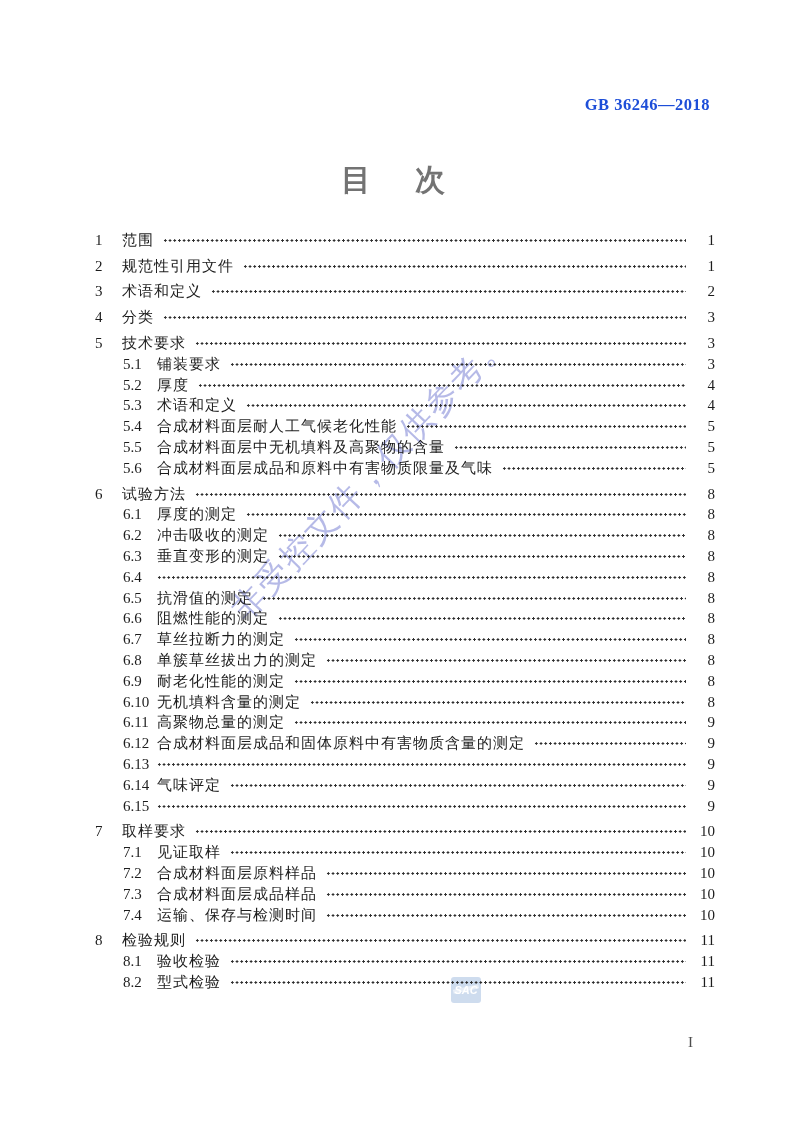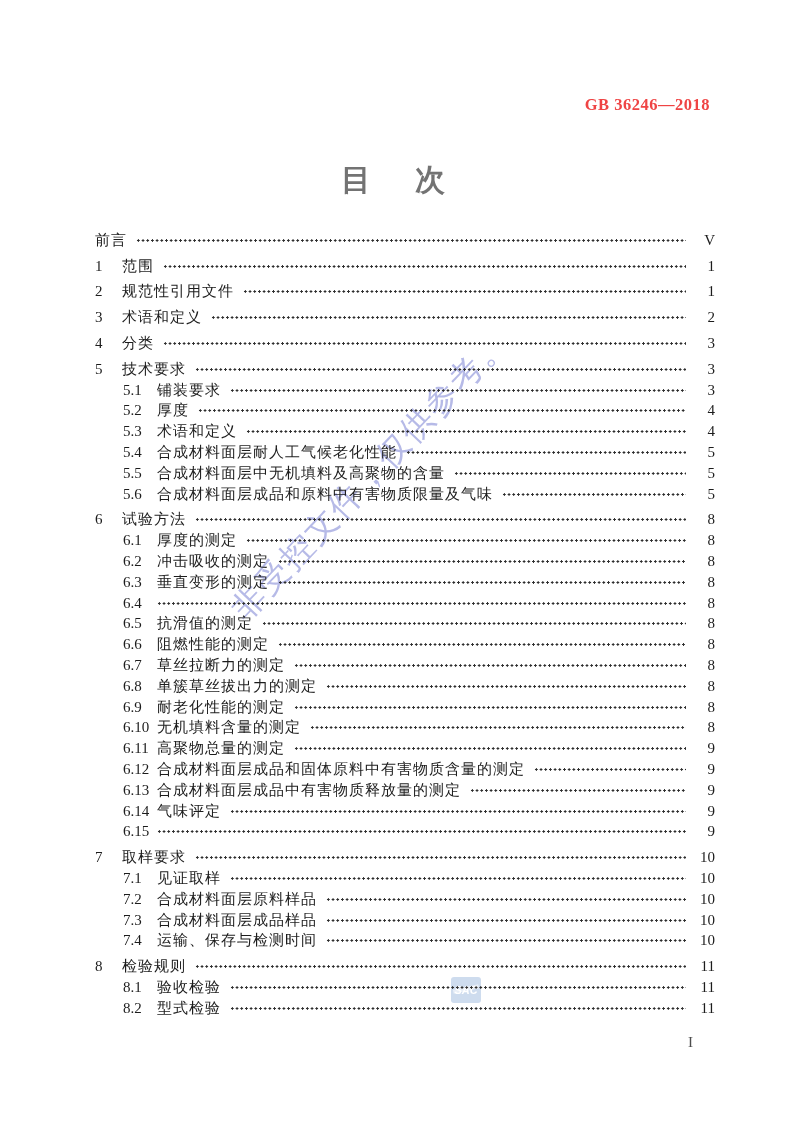--- a/index.html
+++ b/index.html
@@ -4,21 +4,21 @@
 <style>
   html,body{margin:0;padding:0;}
   body{
     width:793px;height:1122px;background:#ffffff;position:relative;
     font-family:"Liberation Serif","DejaVu Serif",serif;
     color:#1c1c1c;overflow:hidden;
   }
   .doc-number{
     position:absolute;top:95px;right:83px;
     font-size:16.5px;font-weight:700;letter-spacing:0.5px;
-    color:#ef4444;
+    color:#1d4ed8;
   }
   .page-title{
     position:absolute;top:160px;left:0;width:100%;
     text-align:center;font-size:30px;font-weight:700;
     letter-spacing:7px;margin:0;color:#737373;
   }
   .watermark-diagonal{
     position:absolute;left:115px;top:452px;width:510px;height:46px;
     text-align:center;font-size:33px;letter-spacing:2px;line-height:46px;
     color:rgba(122,130,212,0.55);
@@ -71,25 +71,20 @@
 
 <h1 class="page-title">目　次</h1>
 
 <div class="watermark-diagonal">非受控文件，仅供参考。</div>
 
 <div class="sac-logo">
   <span>SAC</span>
 </div>
 
 <div class="toc" id="toc">
-    <div class="toc-row lvl0 noname">
-      <span class="toc-label">前言</span>
-      <span class="toc-leader"></span>
-      <span class="toc-page">V</span>
-    </div>
     <div class="toc-row lvl0">
       <span class="toc-num">1</span>
       <span class="toc-label">范围</span>
       <span class="toc-leader"></span>
       <span class="toc-page">1</span>
     </div>
     <div class="toc-row lvl0">
       <span class="toc-num">2</span>
       <span class="toc-label">规范性引用文件</span>
       <span class="toc-leader"></span>
@@ -221,21 +216,20 @@
       <span class="toc-page">9</span>
     </div>
     <div class="toc-row lvl1">
       <span class="toc-num">6.12</span>
       <span class="toc-label">合成材料面层成品和固体原料中有害物质含量的测定</span>
       <span class="toc-leader"></span>
       <span class="toc-page">9</span>
     </div>
     <div class="toc-row lvl1">
       <span class="toc-num">6.13</span>
-      <span class="toc-label">合成材料面层成品中有害物质释放量的测定</span>
       <span class="toc-leader"></span>
       <span class="toc-page">9</span>
     </div>
     <div class="toc-row lvl1">
       <span class="toc-num">6.14</span>
       <span class="toc-label">气味评定</span>
       <span class="toc-leader"></span>
       <span class="toc-page">9</span>
     </div>
     <div class="toc-row lvl1">

